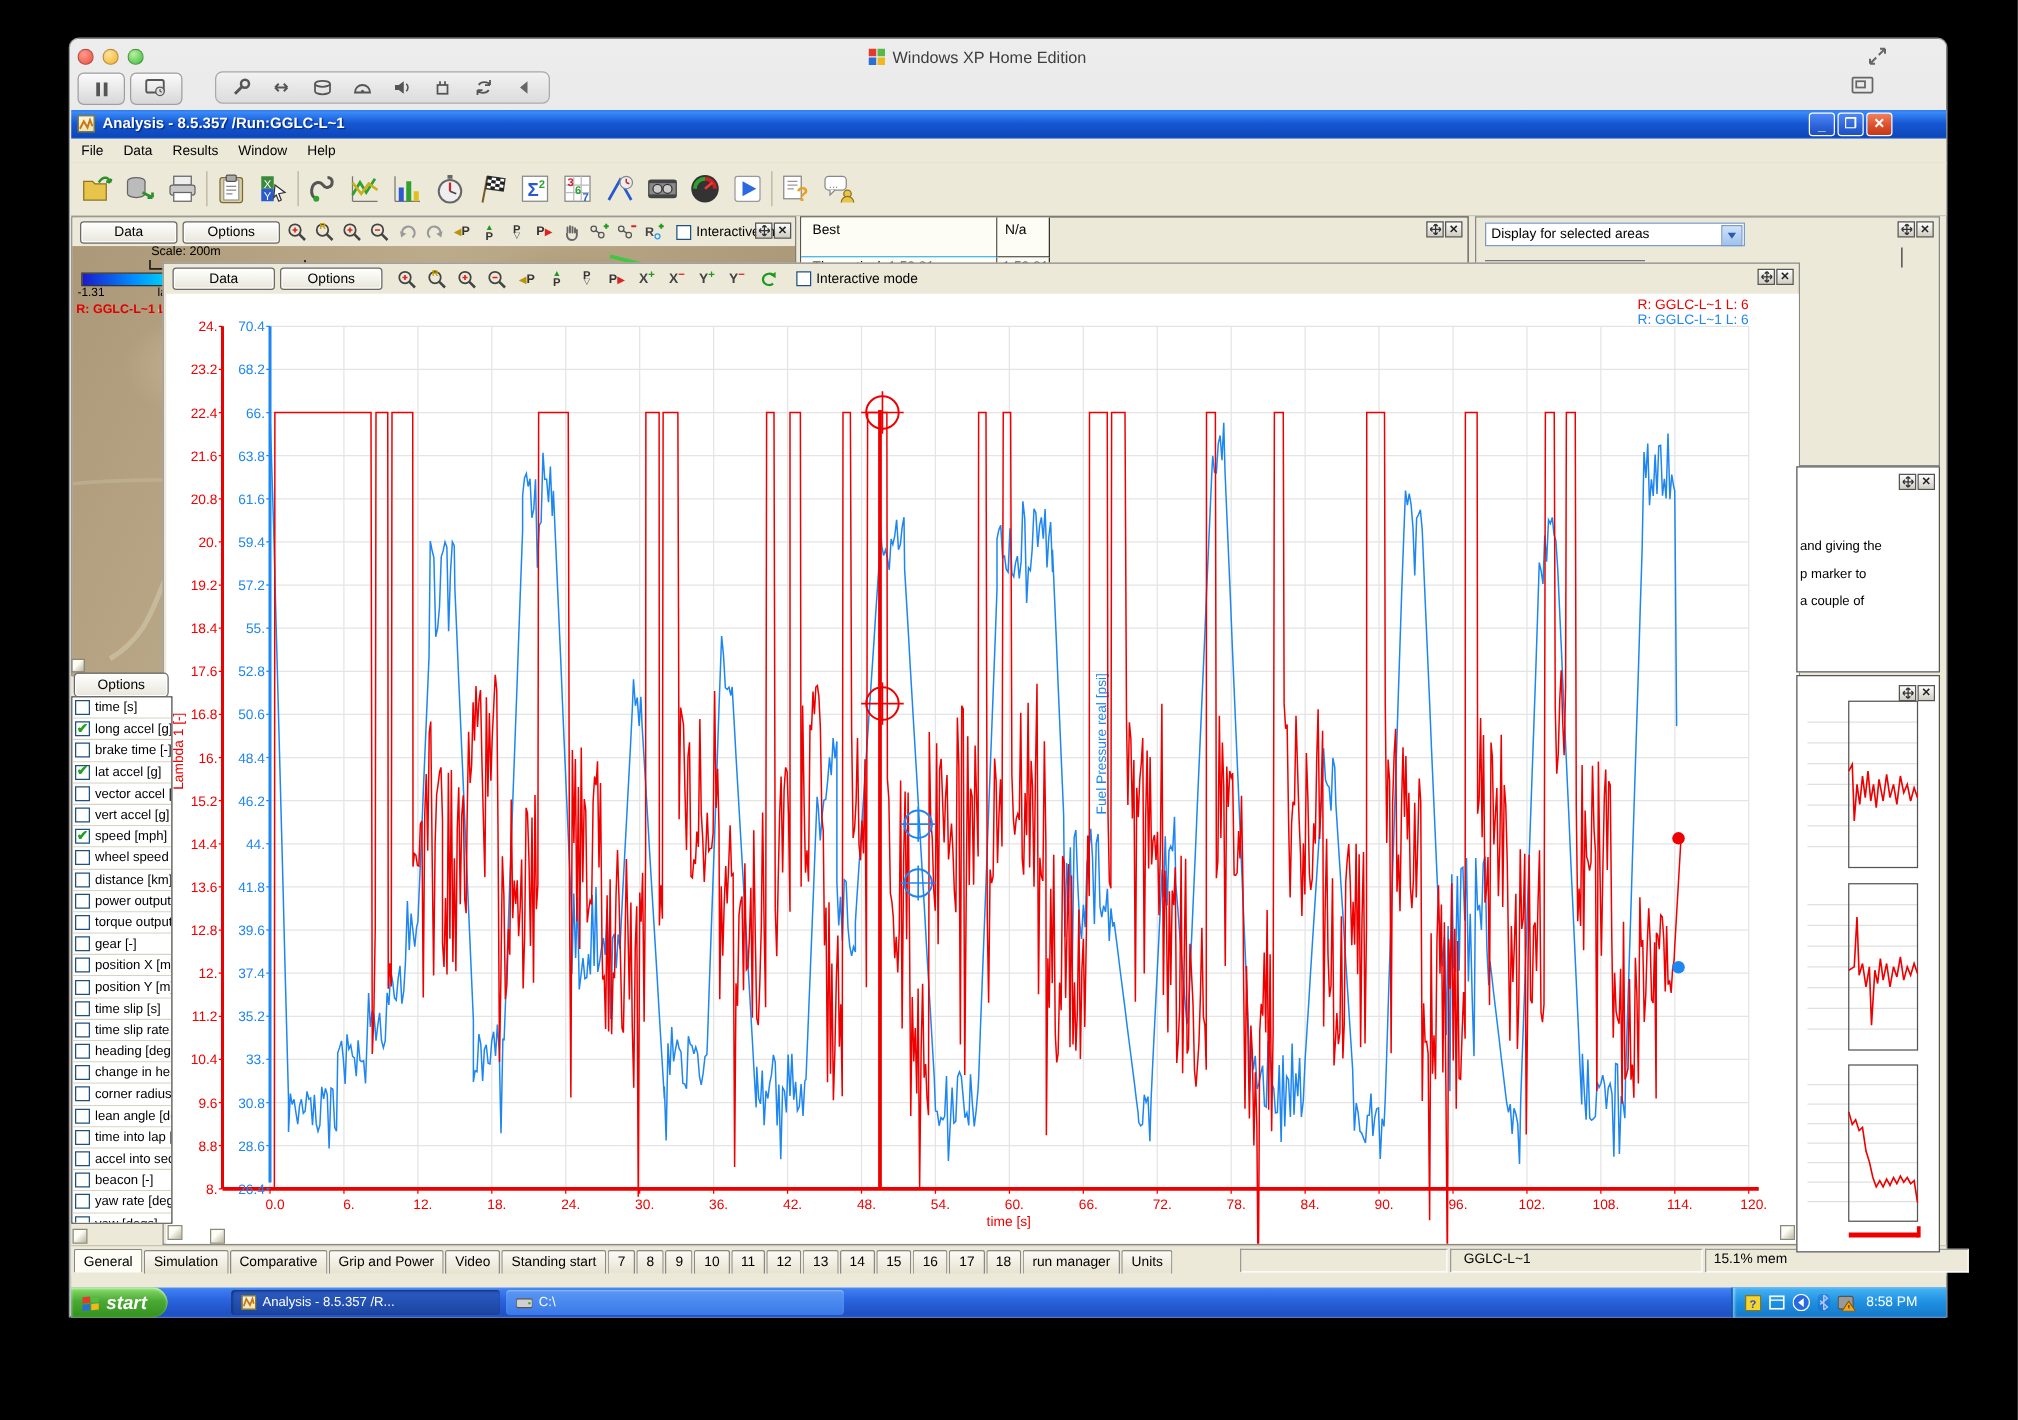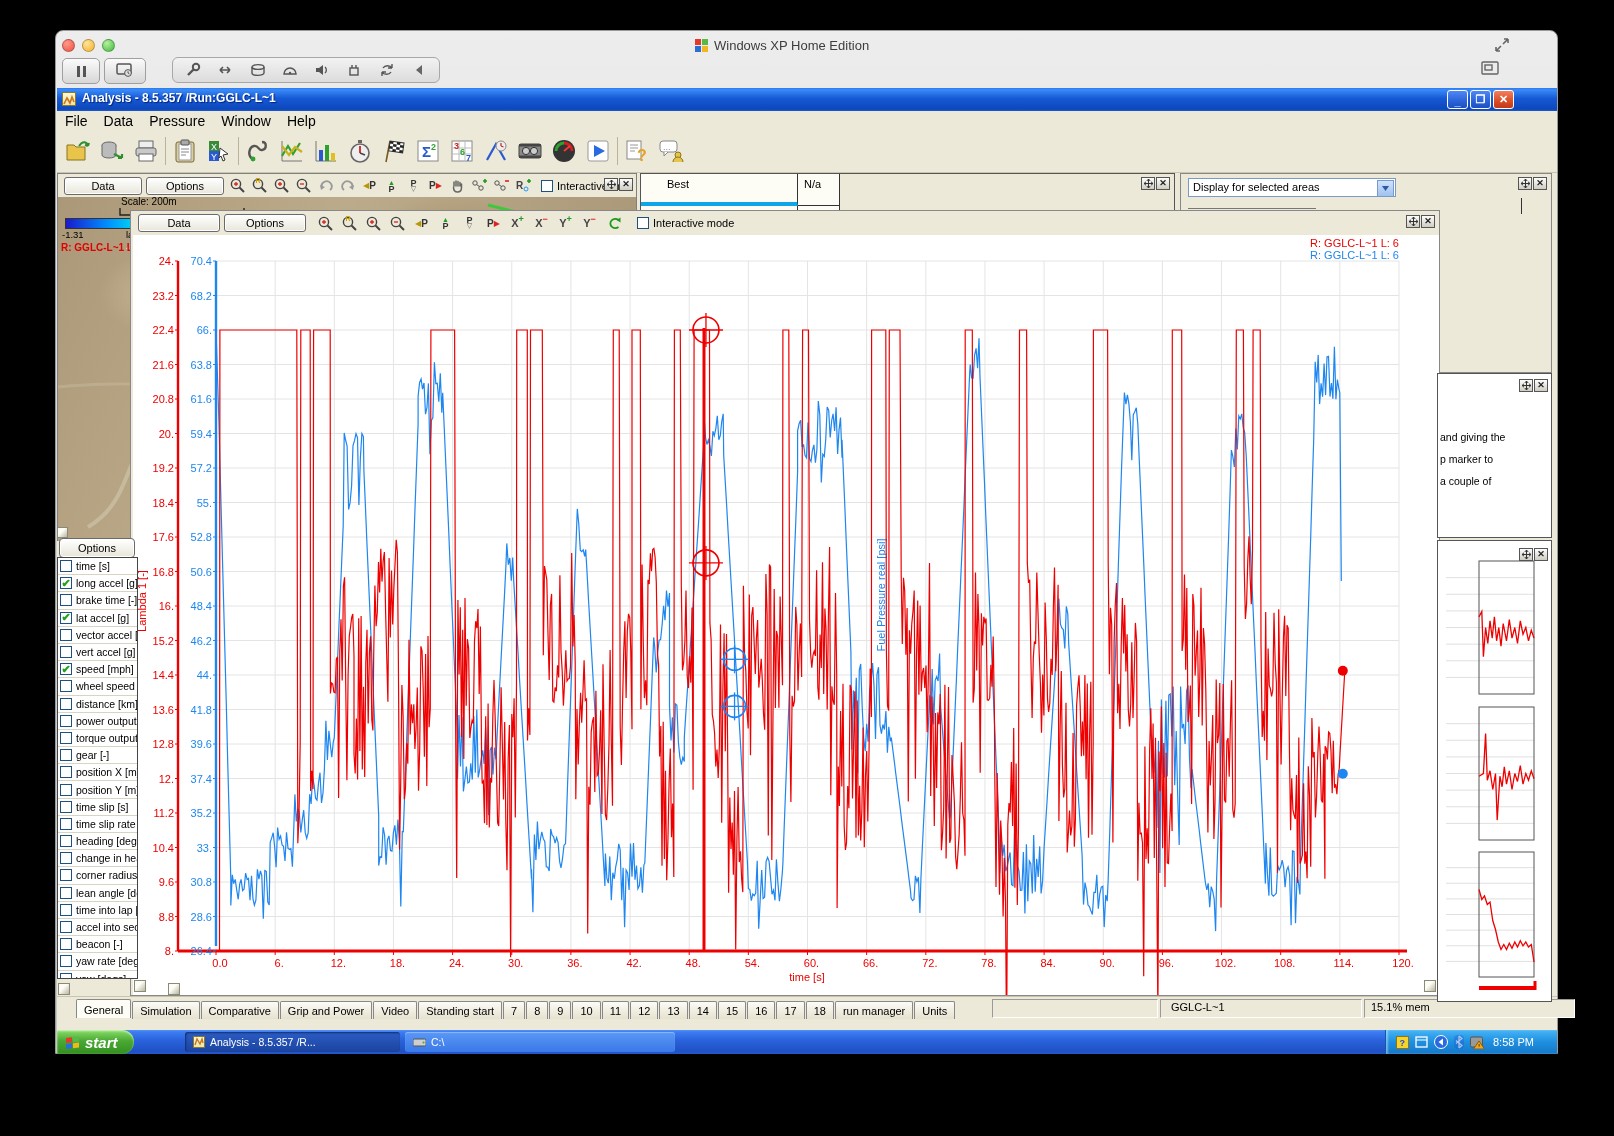--- a/index.html
+++ b/index.html
@@ -12,21 +12,21 @@
   .mac-title{font-size:13px;color:#3d3d3d;white-space:nowrap;}
   .mac-btn{background:linear-gradient(180deg,#fbfbfb,#d7d7d7);border:1px solid #9f9f9f;border-radius:5px;display:flex;align-items:center;justify-content:center;}
   .vm-ico{display:inline-flex;align-items:center;justify-content:center;width:30px;height:24px;}
   
   .xp-screen{background:#ece9d8;}
   .xp-titlebar{background:linear-gradient(180deg,#2a7af2 0%,#3a8af8 8%,#1659d5 45%,#0d47bb 92%,#1b5ad0 100%);}
   .xp-title{color:#fff;font-weight:bold;font-size:12px;text-shadow:1px 1px 1px #00257a;white-space:nowrap;}
   .cap-btn{width:21px;height:19px;border-radius:3px;border:1px solid #fff;box-sizing:border-box;color:#fff;font-size:11px;line-height:16px;text-align:center;font-weight:bold;}
   .cap-min,.cap-max{background:linear-gradient(180deg,#5187f5,#2b63d8 60%,#1e4fc0);}
   .cap-close{background:linear-gradient(180deg,#f0815f,#dd4f2a 55%,#c33a17);}
-  .menu-item{display:inline-block;padding:2px 8px;font-size:14px;color:#000;}
+  .menu-item{display:inline-block;padding:2px 8px;font-size:11px;color:#000;}
   .tb-icon{display:inline-flex;width:30px;height:30px;align-items:center;justify-content:center;}
   .tb-sep{width:1px;background:#b9b399;background:#b9b39b;height:28px;}
   .btn3d{background:linear-gradient(180deg,#ffffff,#e8e6da);border:1px solid #6a6a6a;border-radius:3px;box-shadow:inset 0 0 0 1px #fff;font-size:11px;text-align:center;color:#000;}
   .mini-ico{display:inline-flex;width:19px;height:18px;align-items:center;justify-content:center;font-size:10px;color:#333;position:relative;}
   .wm-btn{width:14px;height:13px;background:linear-gradient(180deg,#fdfdfd,#cfcdc2);border:1px solid #555;box-sizing:border-box;display:flex;align-items:center;justify-content:center;font-size:9px;color:#222;font-weight:bold;line-height:1;}
   .panel{background:#ece9d8;border:1px solid #808080;box-sizing:border-box;}
   .whitepanel{background:#fff;border:1px solid #555;box-sizing:border-box;}
   .checkbox{width:12px;height:12px;background:#fff;border:1px solid #1c5180;box-sizing:border-box;display:inline-flex;align-items:center;justify-content:center;font-size:11px;color:#21a121;font-weight:bold;line-height:1;}
   .chan-row{display:flex;align-items:center;height:16.2px;border-bottom:1px solid #d8d4c4;background:#fff;overflow:hidden;white-space:nowrap;}
   .chan-label{font-size:10.5px;color:#000;margin-left:4px;white-space:nowrap;}
@@ -140,21 +140,21 @@
   <div class="abs app-ico" style="left:62px;top:92px;">
     <svg width="12" height="12">
         <polyline points="1,9 4,3 7,8 9,2 11,7" fill="none" stroke="#c87818" stroke-width="1.6"></polyline>
       </svg>
   </div>
   <div class="abs xp-title" style="left:82px;top:91px;">Analysis - 8.5.357 /Run:GGLC-L~1</div>
   <div class="abs cap-btn cap-min" style="left:1447px;top:90px;"><span style="position:relative;top:2px;">_</span></div>
   <div class="abs cap-btn cap-max" style="left:1470px;top:90px;"><span>❐</span></div>
   <div class="abs cap-btn cap-close" style="left:1493px;top:90px;"><span>✕</span></div>
 
-  <div class="abs" style="left:57px;top:111px;width:1500px;height:19px;background:#ece9d8;border-bottom:1px solid #d4d0be;" id="menu-bar"><span class="menu-item">File</span><span class="menu-item">Data</span><span class="menu-item">Pressure</span><span class="menu-item">Window</span><span class="menu-item">Help</span></div>
+  <div class="abs" style="left:57px;top:111px;width:1500px;height:19px;background:#ece9d8;border-bottom:1px solid #d4d0be;" id="menu-bar"><span class="menu-item">File</span><span class="menu-item">Data</span><span class="menu-item">Results</span><span class="menu-item">Window</span><span class="menu-item">Help</span></div>
 
   <div class="abs" style="left:57px;top:130px;width:1500px;height:43px;background:#ece9d8;border-bottom:1px solid #c9c5b0;display:flex;align-items:center;gap:4px;padding-left:6px;box-sizing:border-box;" id="main-toolbar">
       <span class="tb-icon">
         <svg width="26" height="26">
           <path d="M2 10 L2 22 L20 22 L20 9 L11 9 L9 7 L2 7 Z" fill="#e8c44a" stroke="#8a7420"></path>
           <path d="M14 8 C18 2 22 4 23 8 M23 8 L20 7 M23 8 L24 5" stroke="#2f8f2f" stroke-width="2" fill="none"></path>
         </svg>
       </span>
       <span class="tb-icon">
         <svg width="26" height="26">
@@ -421,21 +421,21 @@
         <path d="M2 1 L2 8 L126 8 L126 1" stroke="#222" fill="none" stroke-width="1.4"></path>
       </svg>
 
     <div style="position:absolute;left:7px;top:44px;width:76px;height:9px;background:linear-gradient(90deg,#1a1acc,#0090ff 55%,#00e8ee);border:1px solid #333;"></div>
     <div style="position:absolute;left:4px;top:55px;font-size:9.5px;color:#000;">-1.31</div>
     <div style="position:absolute;left:68px;top:55px;font-size:9.5px;color:#000;">la</div>
     <div style="position:absolute;left:3px;top:68px;font-size:10px;font-weight:bold;color:#e00000;white-space:nowrap;">R: GGLC-L~1 L</div>
   </div>
 
   <div class="abs" style="left:640px;top:173px;width:535px;height:70px;background:#ece9d8;border:1px solid #555;box-sizing:border-box;z-index:6;">
-    <div style="position:absolute;left:0;top:0;width:157px;height:32px;background:#fdfdf6;border-right:1px solid #333;border-bottom:4px solid #0ea5e9;font-size:11px;padding:4px 0 0 26px;box-sizing:border-box;">Best</div>
+    <div style="position:absolute;left:0;top:0;width:157px;height:32px;background:#fdfdf6;border-right:1px solid #333;border-bottom:1px solid #0ea5e9;font-size:11px;padding:4px 0 0 9px;box-sizing:border-box;">Best</div>
     <div style="position:absolute;left:157px;top:0;width:42px;height:32px;background:#fdfdf6;border-right:1px solid #333;border-bottom:1px solid #333;font-size:11px;padding:4px 0 0 6px;box-sizing:border-box;">N/a</div>
     <div style="position:absolute;left:0;top:32px;width:157px;height:22px;background:#fdfdf6;border-right:1px solid #333;font-size:11px;padding:2px 0 0 9px;box-sizing:border-box;">
       <span>Theoretical</span>&nbsp;&nbsp;<span>1:53.81</span>
       <svg width="11" height="11" style="position:absolute;right:4px;top:4px;">
           <circle cx="5.5" cy="5.5" r="4.5" fill="#eee" stroke="#888"></circle>
           <circle cx="5.5" cy="5.5" r="2" fill="#2da32d"></circle>
         </svg>
     </div>
     <div style="position:absolute;left:157px;top:32px;width:42px;height:22px;background:#fdfdf6;border-right:1px solid #333;font-size:11px;padding:2px 0 0 4px;box-sizing:border-box;">1:53.81</div>
     <span class="movex" style="position:absolute;right:4px;top:3px;">
@@ -926,21 +926,21 @@
         <div class="chan-row">
           <span class="checkbox" style="margin-left: 2px; flex: 0 0 auto;"></span>
           <span class="chan-label">yaw [degs]</span>
         </div>
       </div>
     <div class="grip" style="position:absolute;left:1px;top:447px;"></div>
   </div>
   <div class="abs grip" style="left:168px;top:983px;z-index:40;"></div>
 
   <div class="abs" style="left:57px;top:996px;width:1500px;height:24px;background:#ece9d8;border-top:1px solid #c8c4ae;">
-    <div id="tab-row" style="position:absolute;left:19px;top:3px;display:flex;gap:1px;align-items:flex-end;">
+    <div id="tab-row" style="position:absolute;left:2px;top:3px;display:flex;gap:1px;">
         <span class="tab active">General</span>
         <span class="tab">Simulation</span>
         <span class="tab">Comparative</span>
         <span class="tab">Grip and Power</span>
         <span class="tab">Video</span>
         <span class="tab">Standing start</span>
         <span class="tab">7</span>
         <span class="tab">8</span>
         <span class="tab">9</span>
         <span class="tab">10</span>

